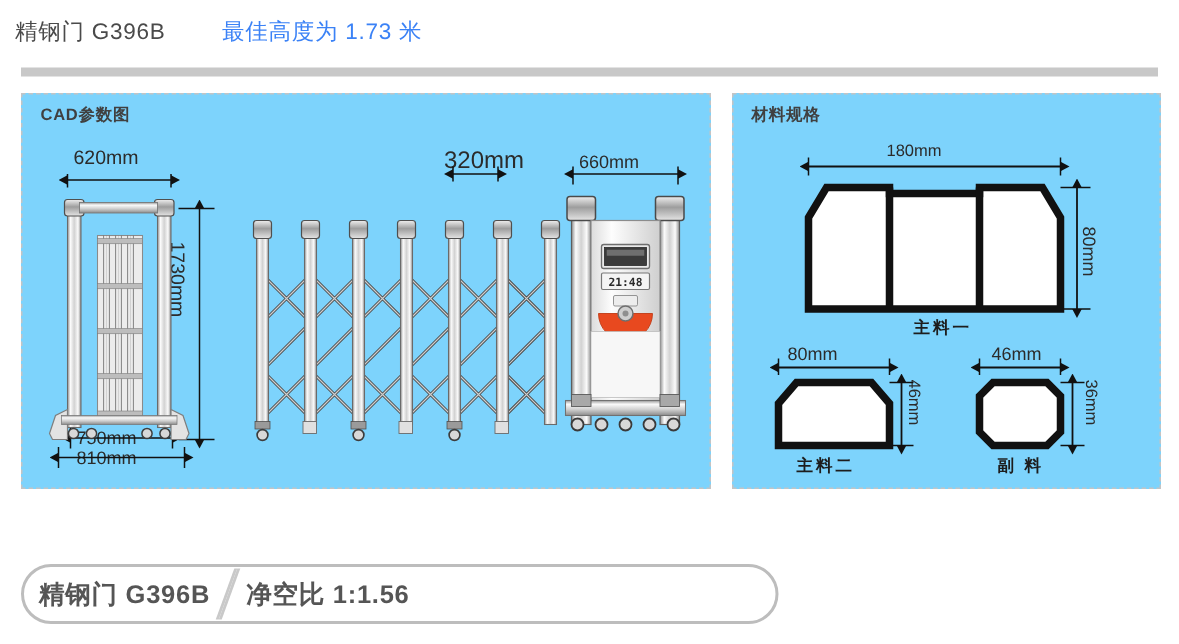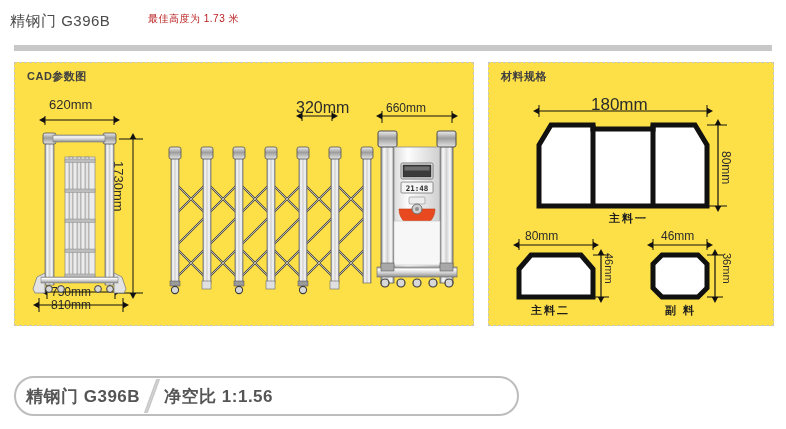--- a/index.html
+++ b/index.html
@@ -17,33 +17,33 @@
   .header{
     position:absolute;left:0;top:0;width:786px;height:40px;
   }
   .header-title{
     position:absolute;left:10px;top:12px;
     font-size:15px;color:#4a4a4a;letter-spacing:.5px;
     white-space:nowrap;
   }
   .header-sub{
     position:absolute;left:148px;top:12px;
-    font-size:10px;color:#b91c1c;letter-spacing:.5px;
+    font-size:15px;color:#3b82f6;letter-spacing:.5px;
     white-space:nowrap;
   }
   .header-rule{
     position:absolute;left:14px;top:45px;width:758px;height:6px;
     background:#c8c8c8;
   }
 
   
   .panel{
     position:absolute;
     border:1px dashed #c4c4c4;
-    background:#fde047;
+    background:#7dd3fc;
   }
   .panel-cad{left:14px;top:62px;width:458px;height:262px;}
   .panel-mat{left:488px;top:62px;width:284px;height:262px;}
   .panel-label{
     position:absolute;left:12px;top:6px;
     font-size:11px;font-weight:bold;color:#404040;
     letter-spacing:.5px;white-space:nowrap;
   }
 
   
@@ -282,21 +282,21 @@
       <circle cx="402" cy="220" r="4" fill="#d8d8d8" stroke="#3a3a3a" stroke-width="1.2"></circle>
       <circle cx="418" cy="220" r="4" fill="#d8d8d8" stroke="#3a3a3a" stroke-width="1.2"></circle>
       <circle cx="434" cy="220" r="4" fill="#d8d8d8" stroke="#3a3a3a" stroke-width="1.2"></circle>
     </g>
   </svg>
 </div>
 
 <div class="panel panel-mat">
   <div class="panel-label">材料规格</div>
 
-  <div class="dim-text" style="left:102px;top:32px;font-size:17px;">180mm</div>
+  <div class="dim-text" style="left:102px;top:32px;font-size:11px;">180mm</div>
   <div class="dim-text vert" style="left:230px;top:88px;font-size:12px;">80mm</div>
   <div class="part-label" style="left:120px;top:148px;">主料一</div>
 
   <div class="dim-text" style="left:36px;top:166px;font-size:12px;">80mm</div>
   <div class="dim-text vert" style="left:114px;top:190px;font-size:11px;">46mm</div>
   <div class="part-label" style="left:42px;top:240px;">主料二</div>
 
   <div class="dim-text" style="left:172px;top:166px;font-size:12px;">46mm</div>
   <div class="dim-text vert" style="left:232px;top:190px;font-size:11px;">36mm</div>
   <div class="part-label" style="left:176px;top:240px;">副 料</div>

